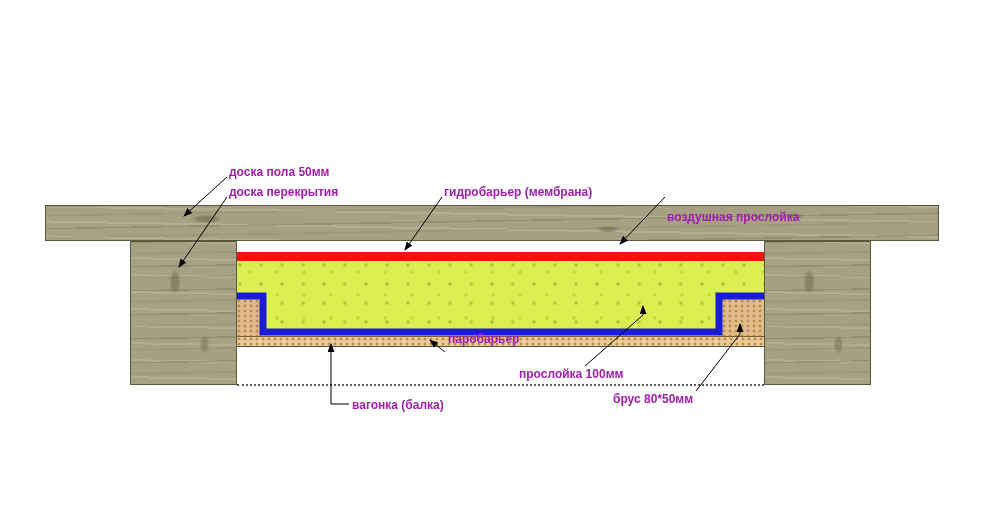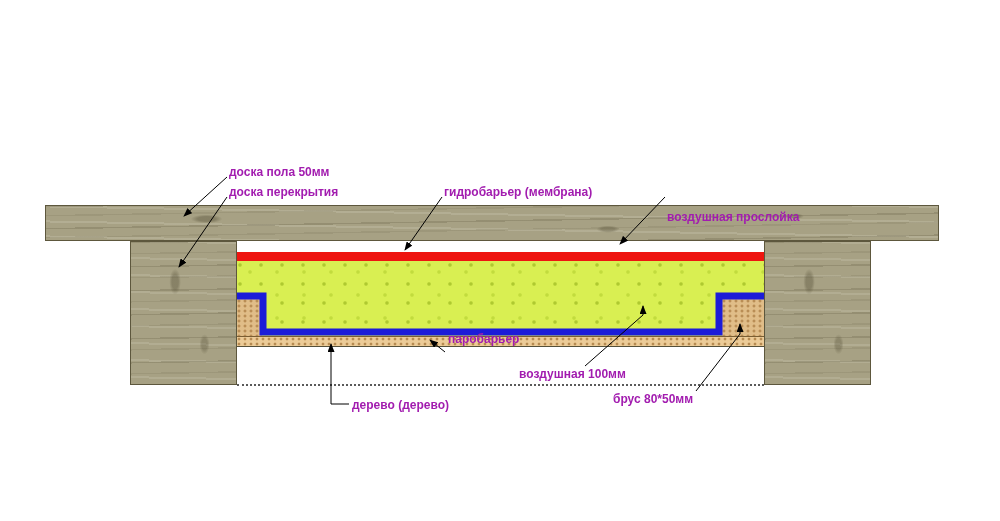--- a/index.html
+++ b/index.html
@@ -139,17 +139,17 @@
     <path class="leader" d="M585,366 L643,315 L643,306" marker-end="url(#arrow)"></path>
     <path class="leader" d="M349,404 L331,404 L331,344" marker-end="url(#arrow)"></path>
     <path class="leader" d="M696,391 L740,334 L740,324" marker-end="url(#arrow)"></path>
   </svg>
 
   <div id="label-floor" class="label">доска пола 50мм</div>
   <div id="label-beam" class="label">доска перекрытия</div>
   <div id="label-hydro" class="label">гидробарьер (мембрана)</div>
   <div id="label-air" class="label">воздушная прослойка</div>
   <div id="label-vapor" class="label">паробарьер</div>
-  <div id="label-insul" class="label">воздушная 100мм</div>
-  <div id="label-lining" class="label">дерево (дерево)</div>
+  <div id="label-insul" class="label">прослойка 100мм</div>
+  <div id="label-lining" class="label">вагонка (балка)</div>
   <div id="label-brus" class="label">брус 80*50мм</div>
 
 </div>
 
 </body></html>

